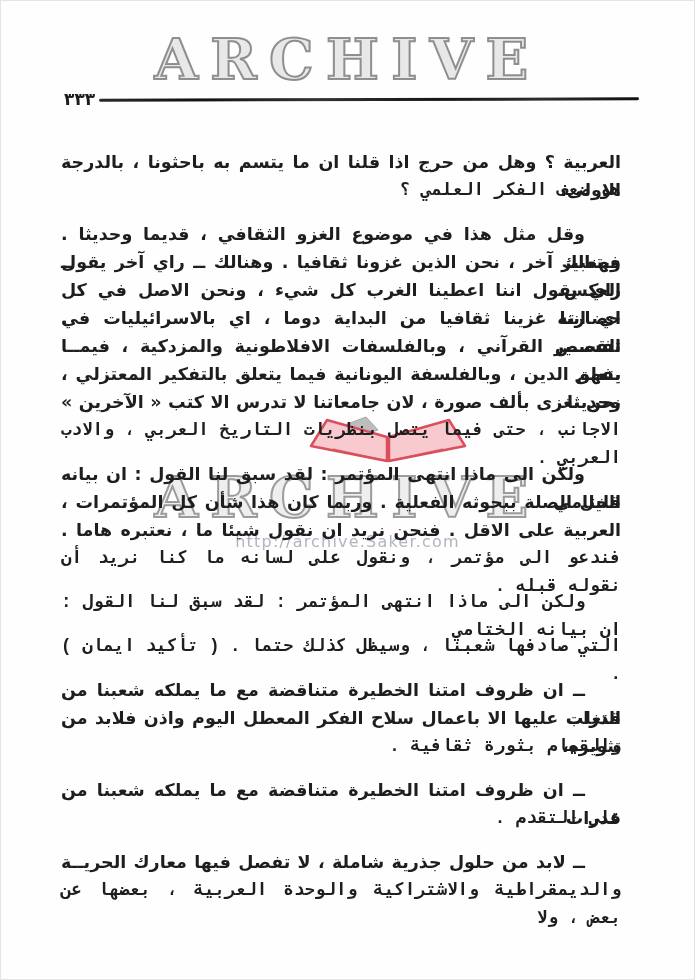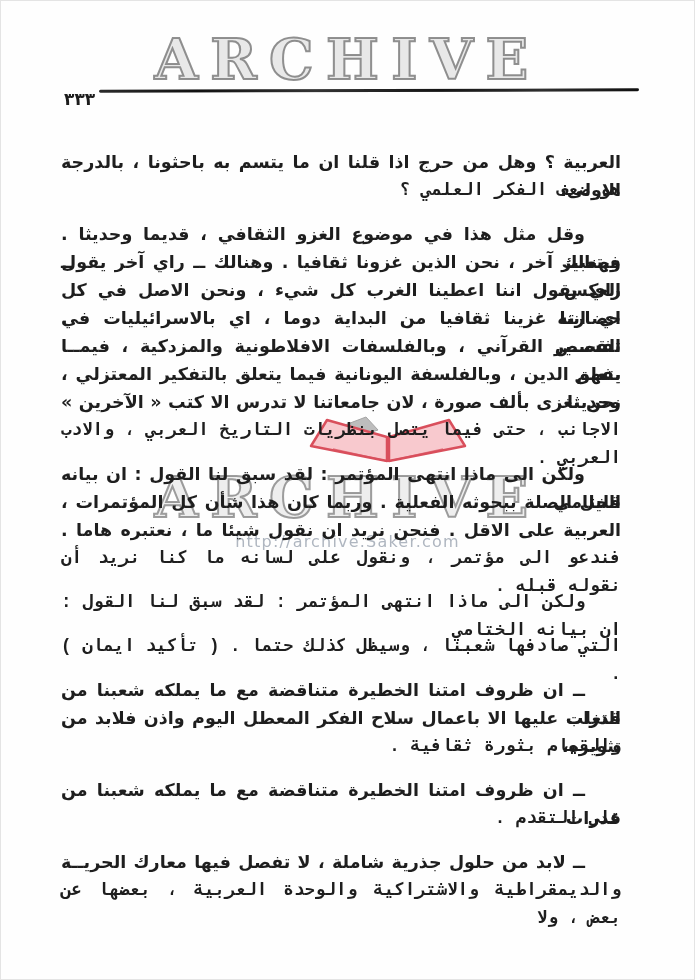--- a/index.html
+++ b/index.html
@@ -8,21 +8,21 @@
     width:695px;height:980px;
     background:#fefefe;
     box-sizing:border-box;
     border:1px solid #e4e4e4;
     overflow:hidden;
     font-family:"DejaVu Sans",sans-serif;
   }
   
   .header{
     position:absolute;top:88px;left:63px;right:55px;
-    display:flex;gap:4px;
+    display:flex;align-items:center;gap:4px;
   }
   .pagenum{
     font-size:17px;font-weight:700;color:#1c1c1c;
     font-family:"DejaVu Sans",sans-serif;
     letter-spacing:1px;
   }
   .rule{
     flex:1;height:2.5px;border-radius:2px;
     background:linear-gradient(90deg,#2a2a2a 0%,#111 18%,#333 40%,#151515 63%,#2e2e2e 82%,#101010 100%);
     transform:rotate(-0.15deg);

